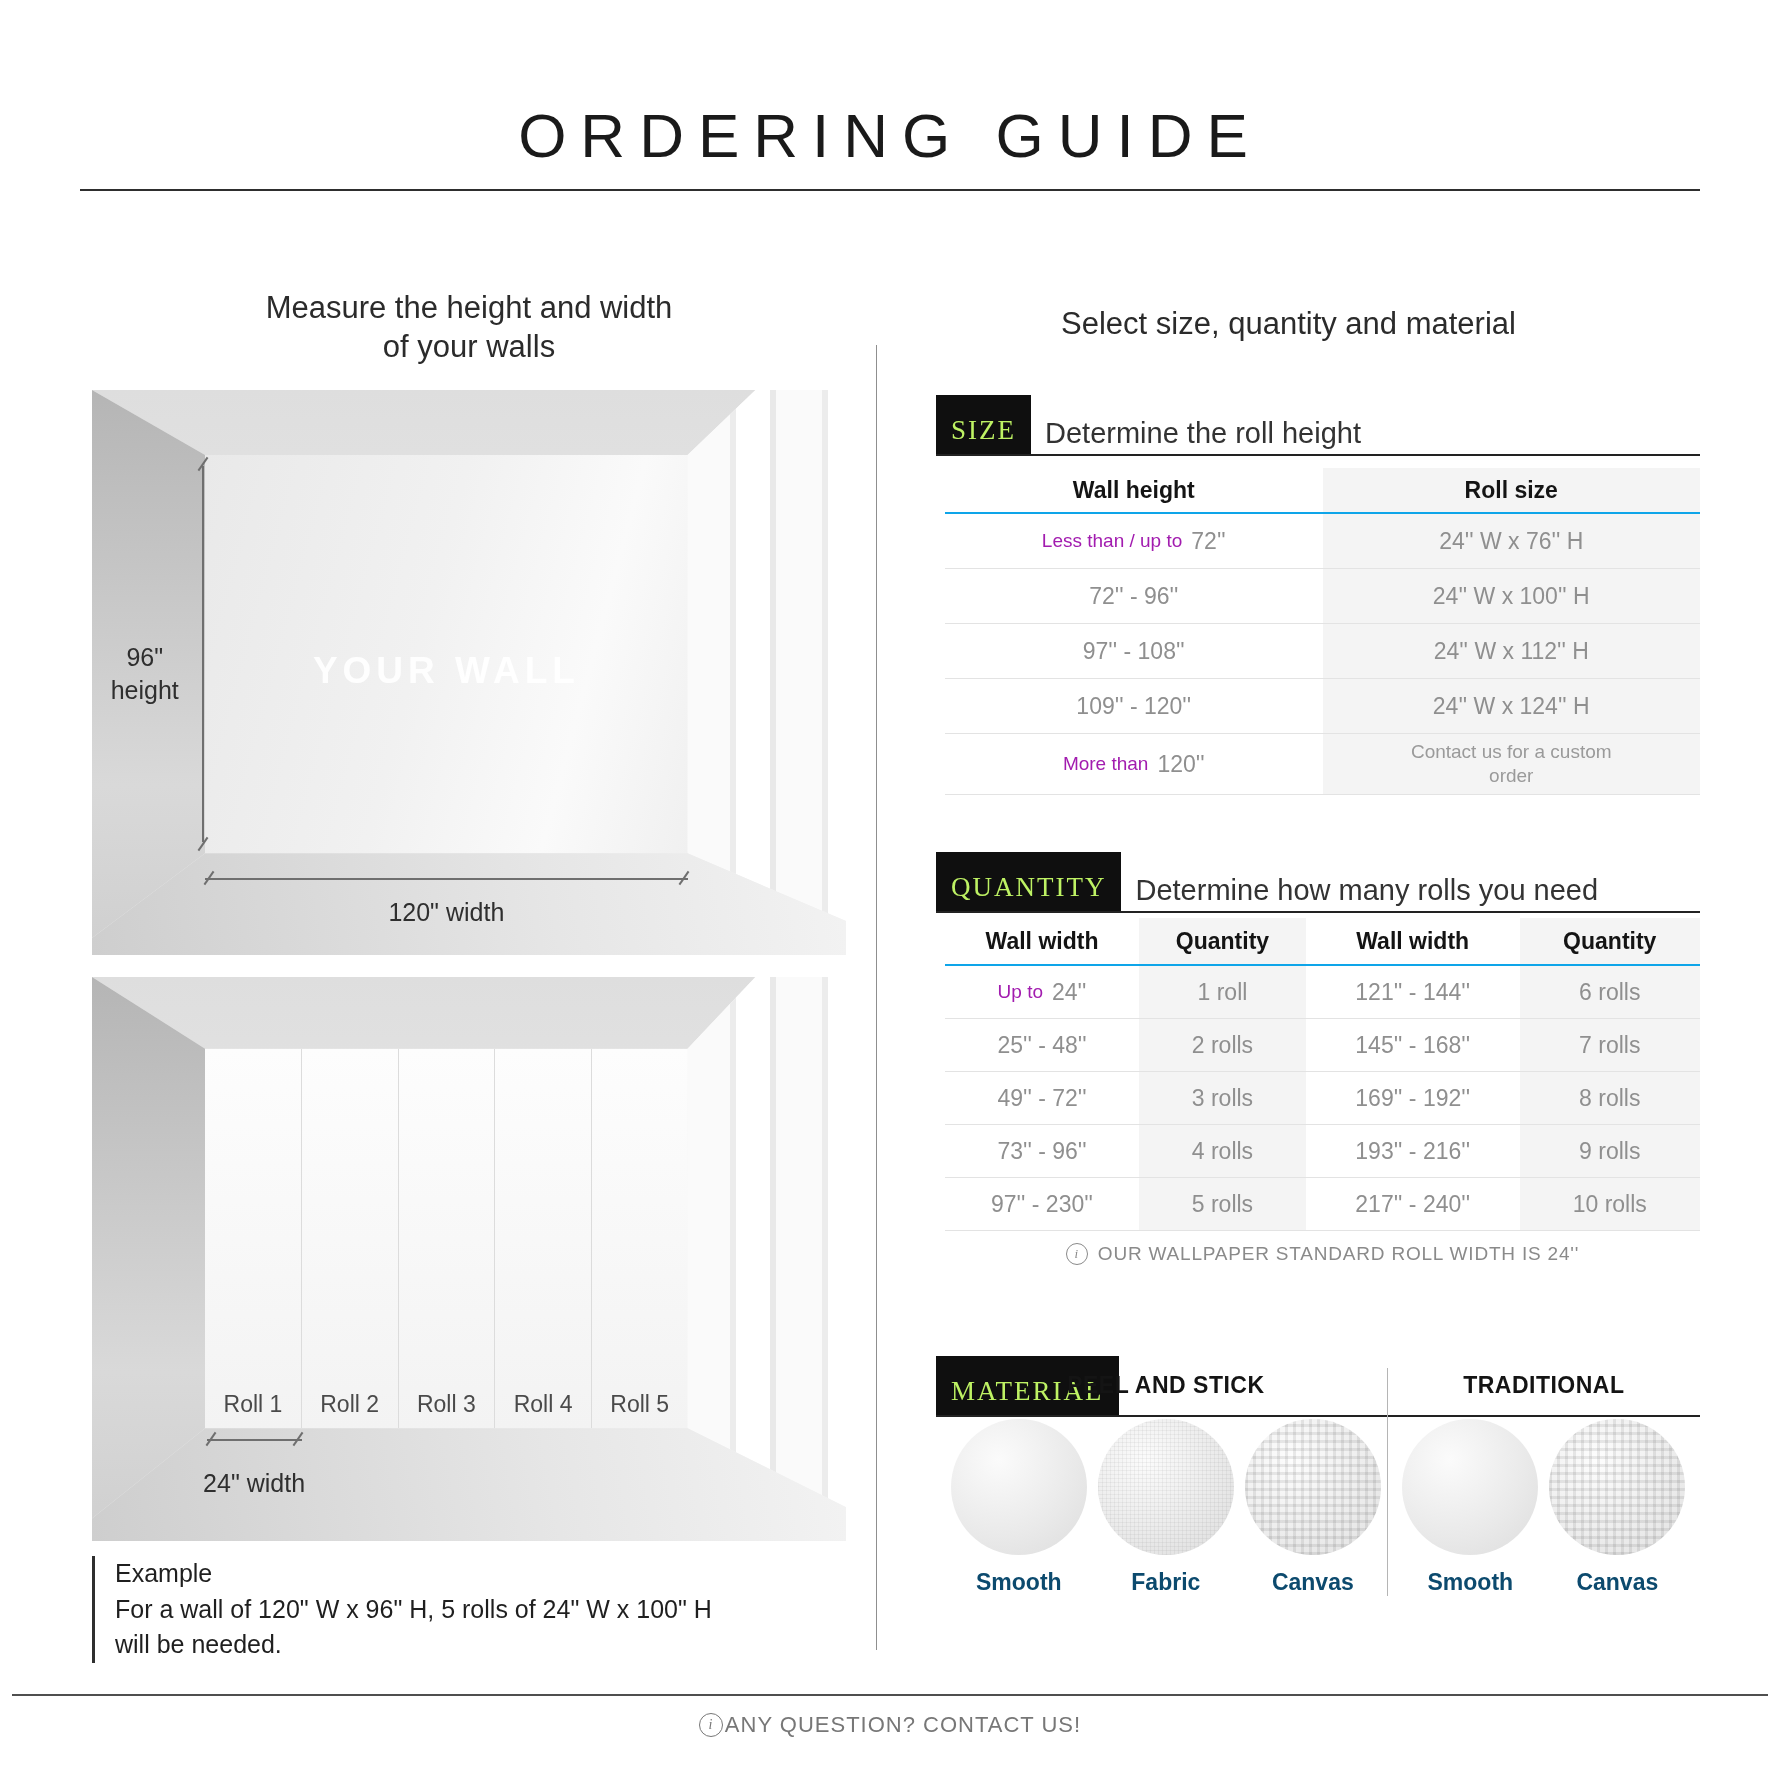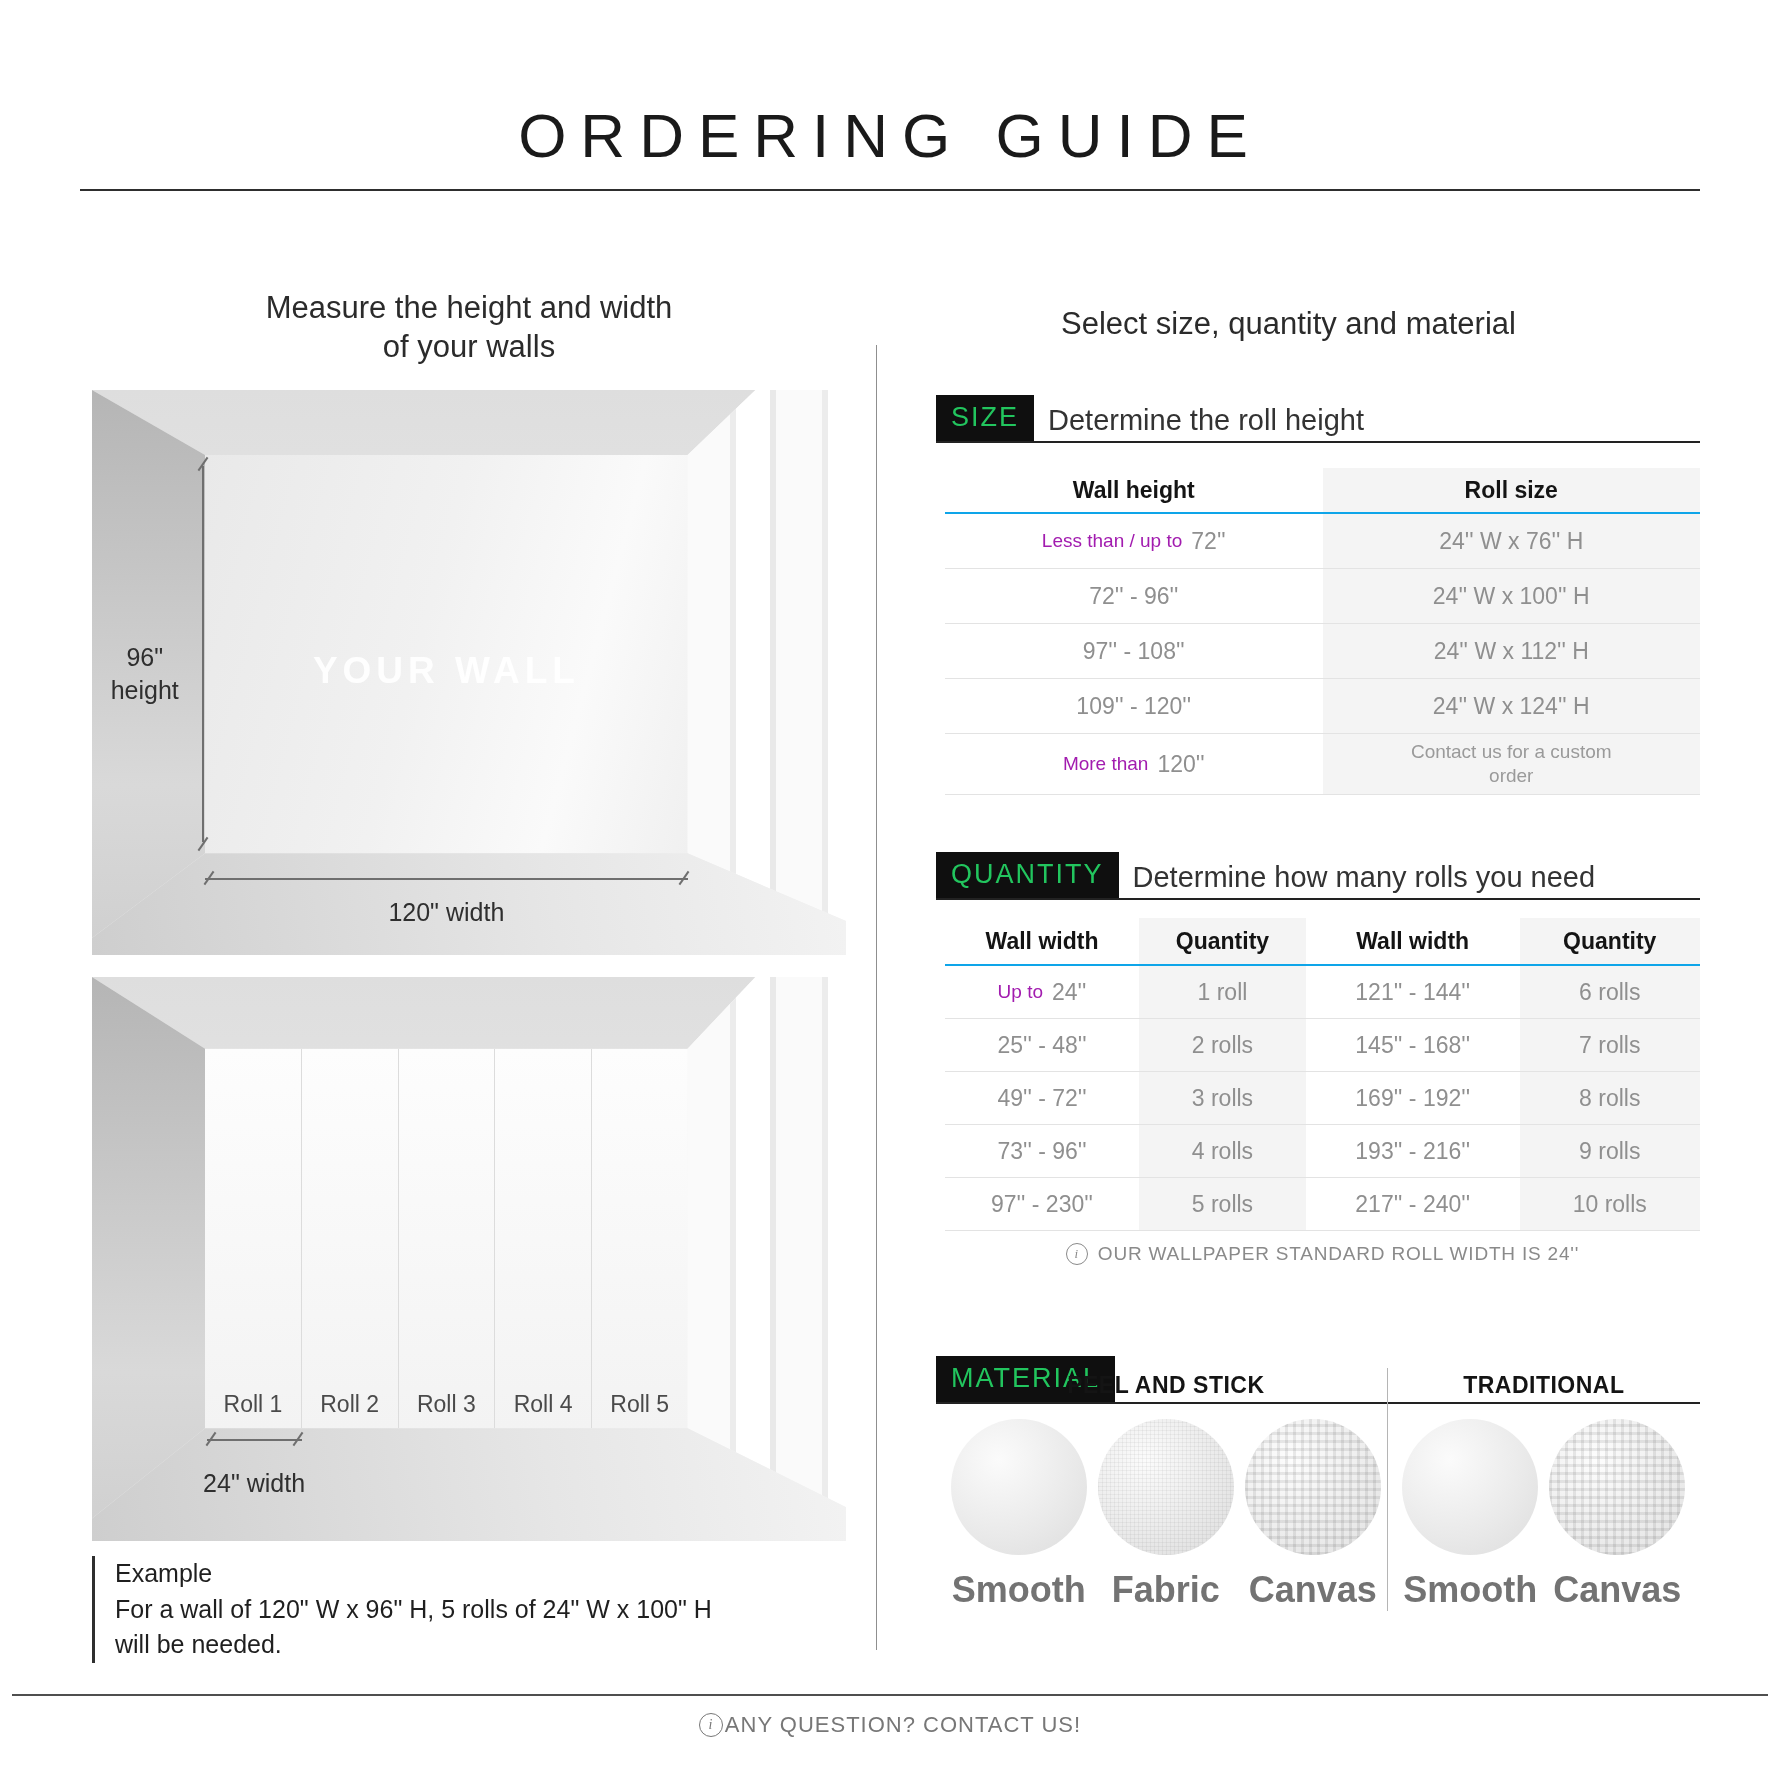--- a/index.html
+++ b/index.html
@@ -65,21 +65,21 @@
   .panel{flex:1;position:relative;background:linear-gradient(to bottom,#fdfdfd,#f3f3f3);border-right:1px solid #dcdcdc;}
   .panel:last-child{border-right:none;}
   .panel .roll-label{position:absolute;bottom:10px;left:0;width:100%;text-align:center;font-size:23px;color:#4a4a4a;}
 
   
   .example{position:absolute;left:92px;top:1556px;width:700px;border-left:3px solid #2f2f2f;
       padding-left:20px;font-size:25px;line-height:1.42;color:#1f1f1f;}
 
   
   .section-header{position:absolute;left:936px;width:764px;display:flex;align-items:flex-end;border-bottom:2px solid #222;}
-  .badge{background:#0f0f0f;color:#22c55e;font-size:27px;letter-spacing:2px;padding:7px 15px 8px;white-space:nowrap;}
+  .badge{background:#0f0f0f;color:#bef264;font-size:27px;letter-spacing:2px;padding:20px 15px 8px;white-space:nowrap;font-family:Liberation Serif, serif;}
   .section-title{font-size:29px;color:#333;margin:0 0 4px 14px;white-space:nowrap;}
   .hdr-size{top:395px;}
   .hdr-quantity{top:852px;}
   .hdr-material{top:1356px;gap:28px;}
 
   .tbl{position:absolute;left:945px;width:755px;}
   .tbl-size{top:468px;}
   .tbl-qty{top:918px;}
   .tr{display:grid;}
   .tbl-size .tr{grid-template-columns:50% 50%;}
@@ -114,21 +114,21 @@
   .circle{width:136px;height:136px;border-radius:50%;
       background:radial-gradient(circle at 35% 30%,#fbfbfb,#e9e9e9 60%,#dcdcdc);}
   .circle.fabric{background:
       repeating-linear-gradient(0deg,rgba(0,0,0,0.045) 0 1px,transparent 1px 4px),
       repeating-linear-gradient(90deg,rgba(0,0,0,0.045) 0 1px,transparent 1px 4px),
       radial-gradient(circle at 35% 30%,#fbfbfb,#e9e9e9 60%,#dcdcdc);}
   .circle.canvas{background:
       repeating-linear-gradient(0deg,rgba(0,0,0,0.08) 0 3px,transparent 3px 8px),
       repeating-linear-gradient(90deg,rgba(0,0,0,0.08) 0 3px,transparent 3px 8px),
       radial-gradient(circle at 35% 30%,#fdfdfd,#ececec 60%,#e0e0e0);}
-  .swatch-label{margin-top:14px;font-size:36px;font-weight:bold;color:#737373;}
+  .swatch-label{margin-top:14px;font-size:23px;font-weight:bold;color:#0c4a6e;}
 
   
   .bottom-rule{position:absolute;top:1694px;left:12px;width:1756px;height:2px;background:#4f4f4f;}
   .footer-note{position:absolute;top:1712px;left:0;width:100%;display:flex;align-items:center;justify-content:center;
       gap:2px;font-size:22px;letter-spacing:1px;color:#777;}
   .footer-note .info-circle{width:22px;height:22px;border-color:#777;color:#777;font-size:14px;}
 </style>
 </head>
 <body>
 

